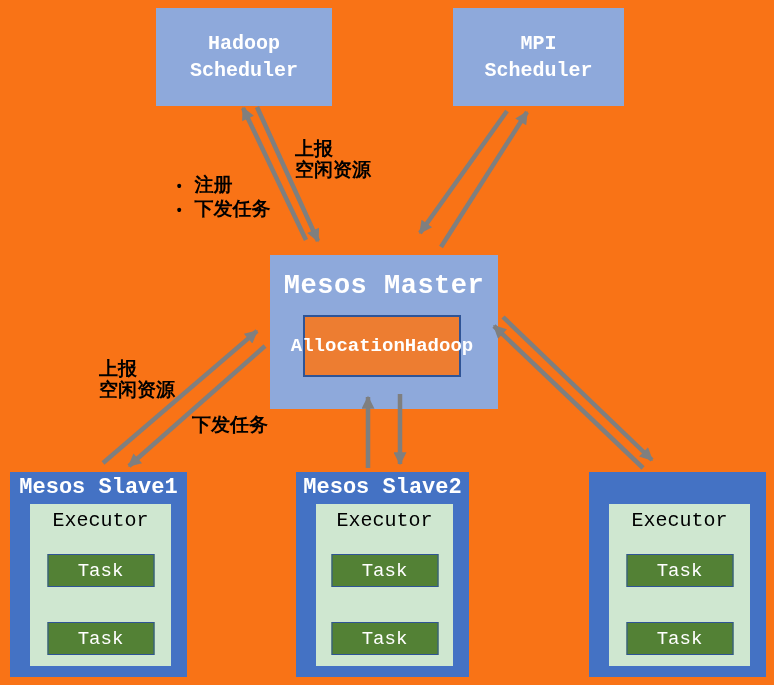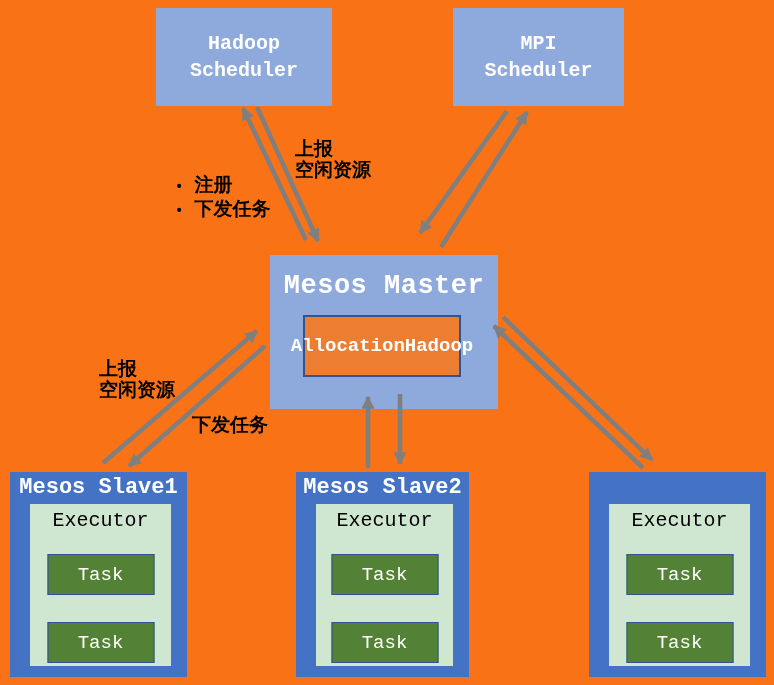--- a/index.html
+++ b/index.html
@@ -34,21 +34,21 @@
   .slave-title{
     height:47px;line-height:32px;text-align:center;color:var(--title-text,#fff);
     font-weight:bold;font-size:22px;white-space:nowrap;overflow:hidden;
   }
   .executor{
     position:absolute;left:20px;right:16px;top:32px;bottom:11px;
     background:var(--executor-fill,#CFE7D0);text-align:center;
   }
   .executor-label{margin-top:5px;font-size:20px;color:var(--body-text,#000);}
   .task{
-    position:absolute;left:50%;transform:translateX(-50%);width:107px;height:41px;box-sizing:border-box;
+    position:absolute;left:50%;transform:translateX(-50%);width:107px;height:33px;box-sizing:border-box;
     background:var(--task-fill,#538135);border:1.5px solid var(--task-border,#2F5496);
     color:var(--title-text,#fff);font-size:19px;
     display:flex;align-items:center;justify-content:center;
   }
   .t1{top:50px;}
   .t2{top:118px;}
   
   .lbl{position:absolute;color:var(--body-text,#000);font-size:19px;font-weight:600;line-height:21px;z-index:6;}
   .top-report{left:295px;top:140px;}
   .bullets{left:175px;top:175px;line-height:23px;font-weight:600;}

